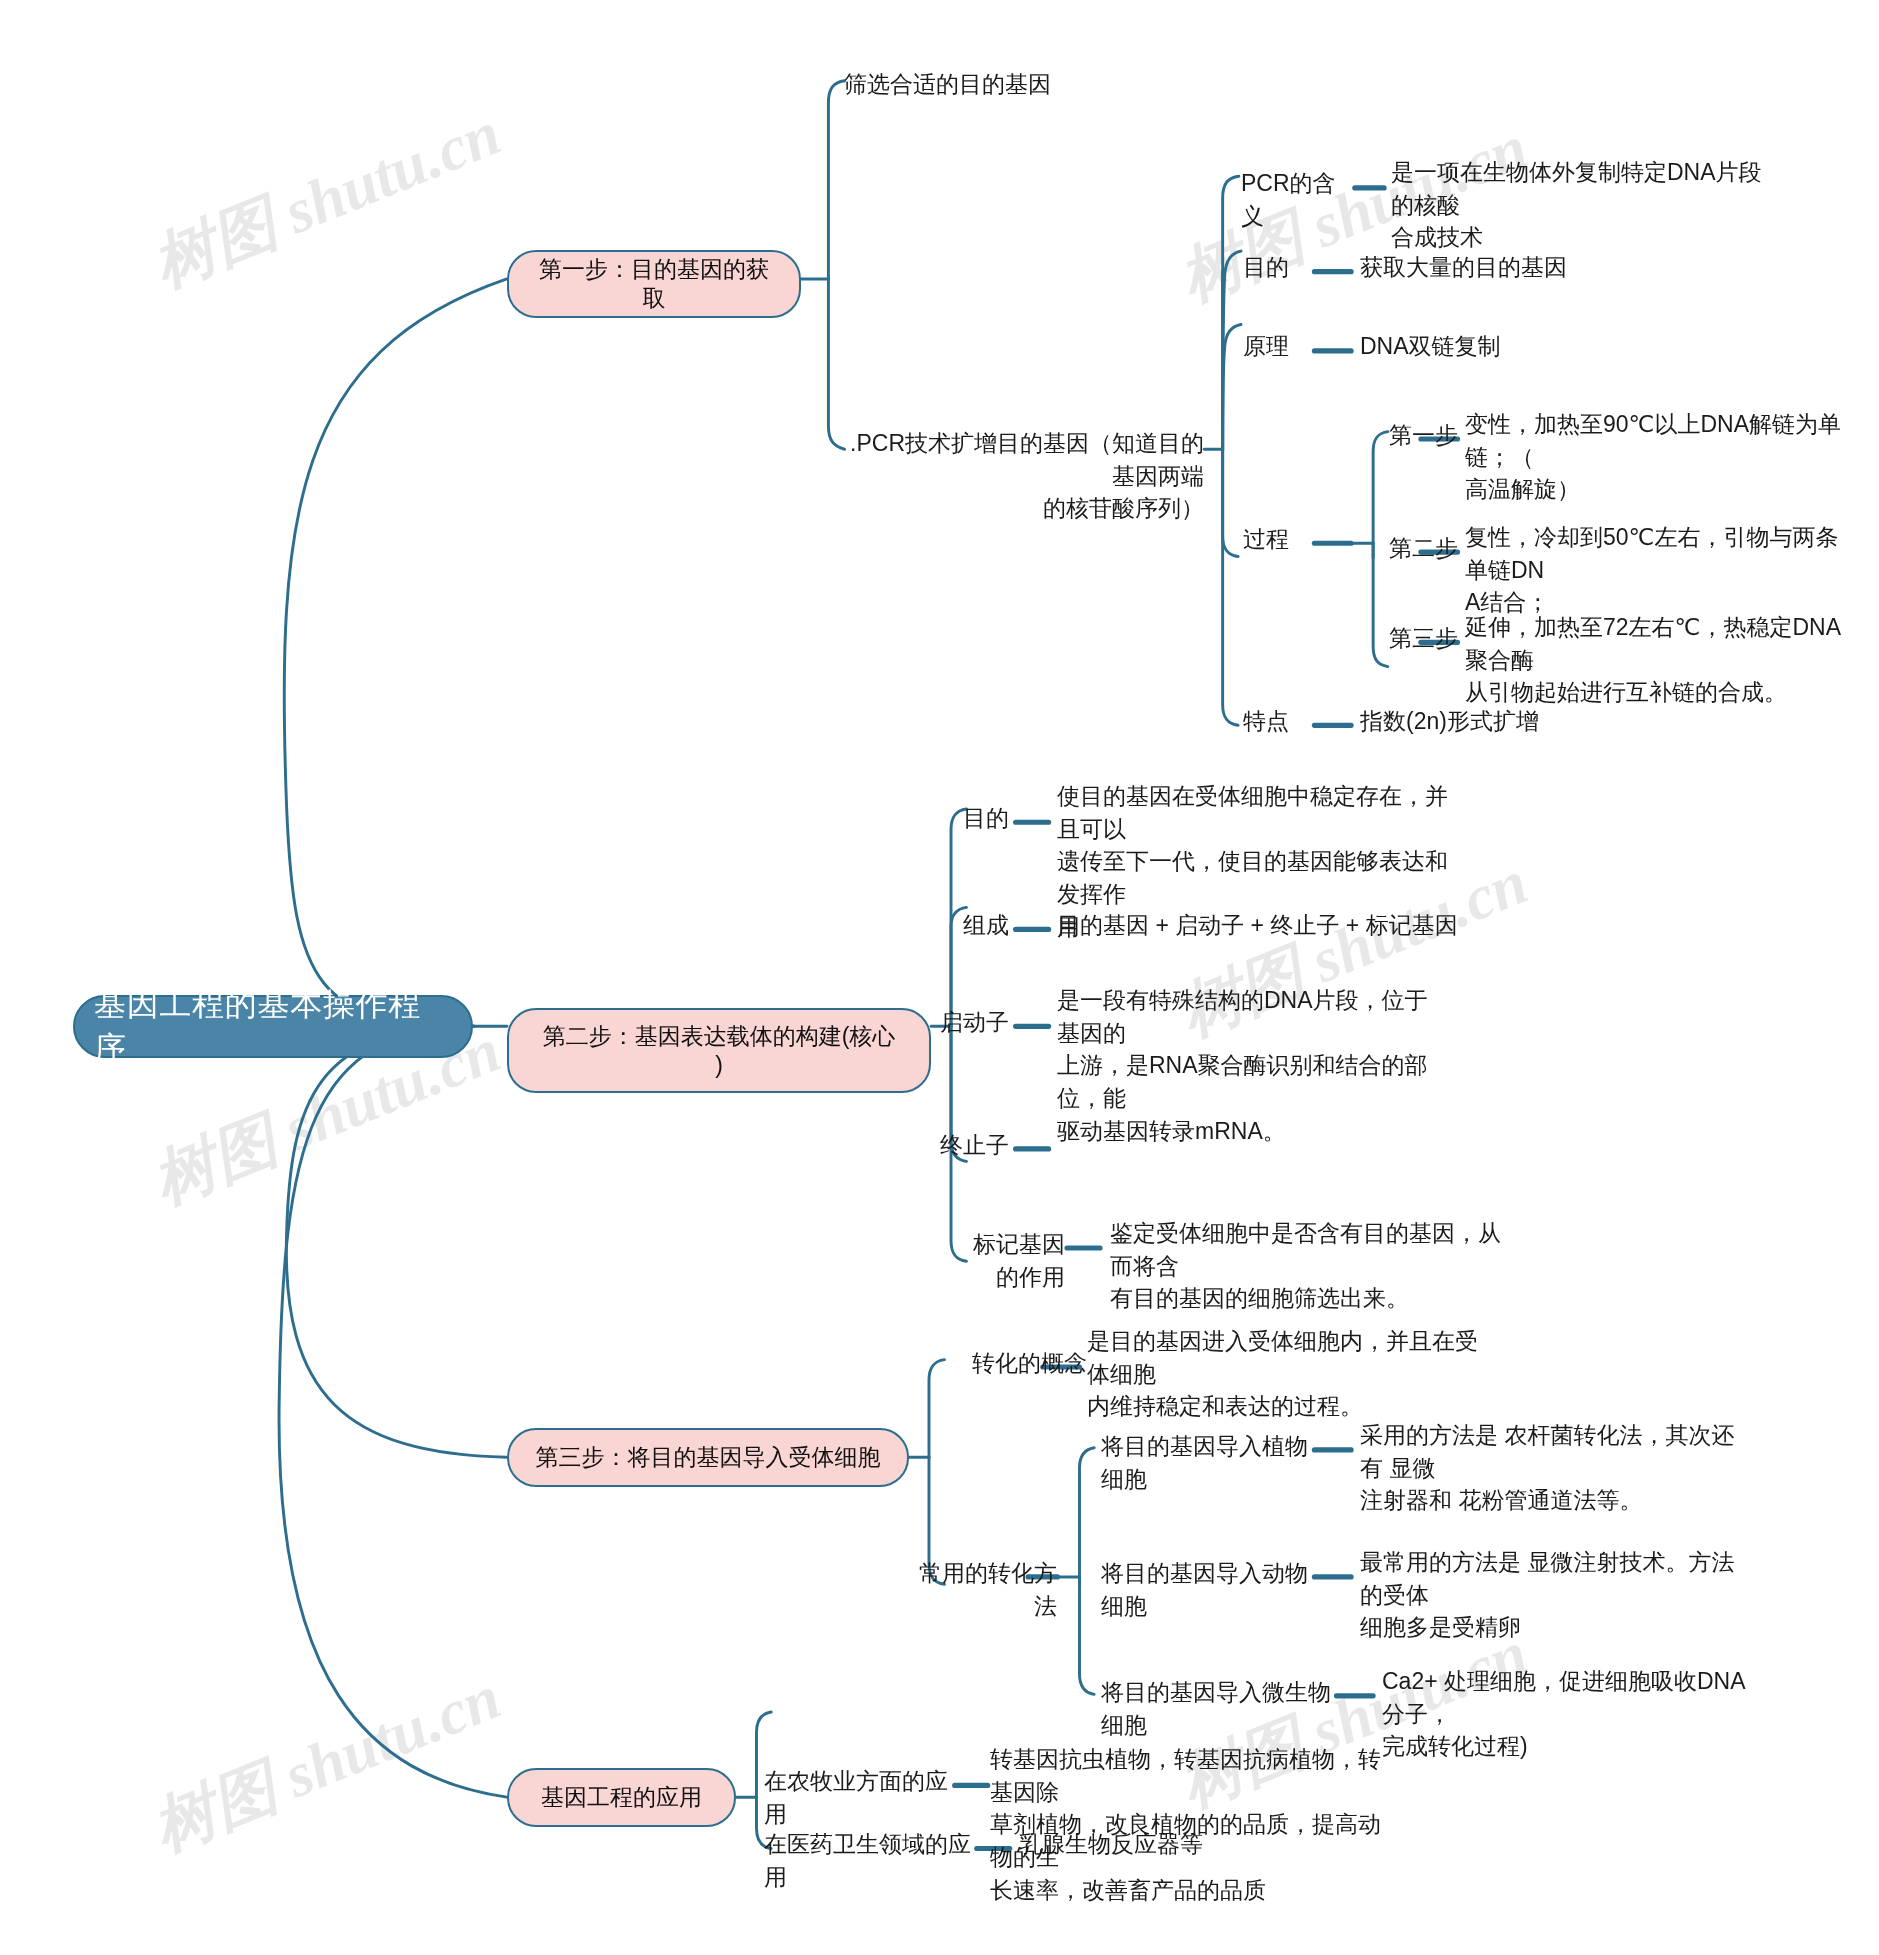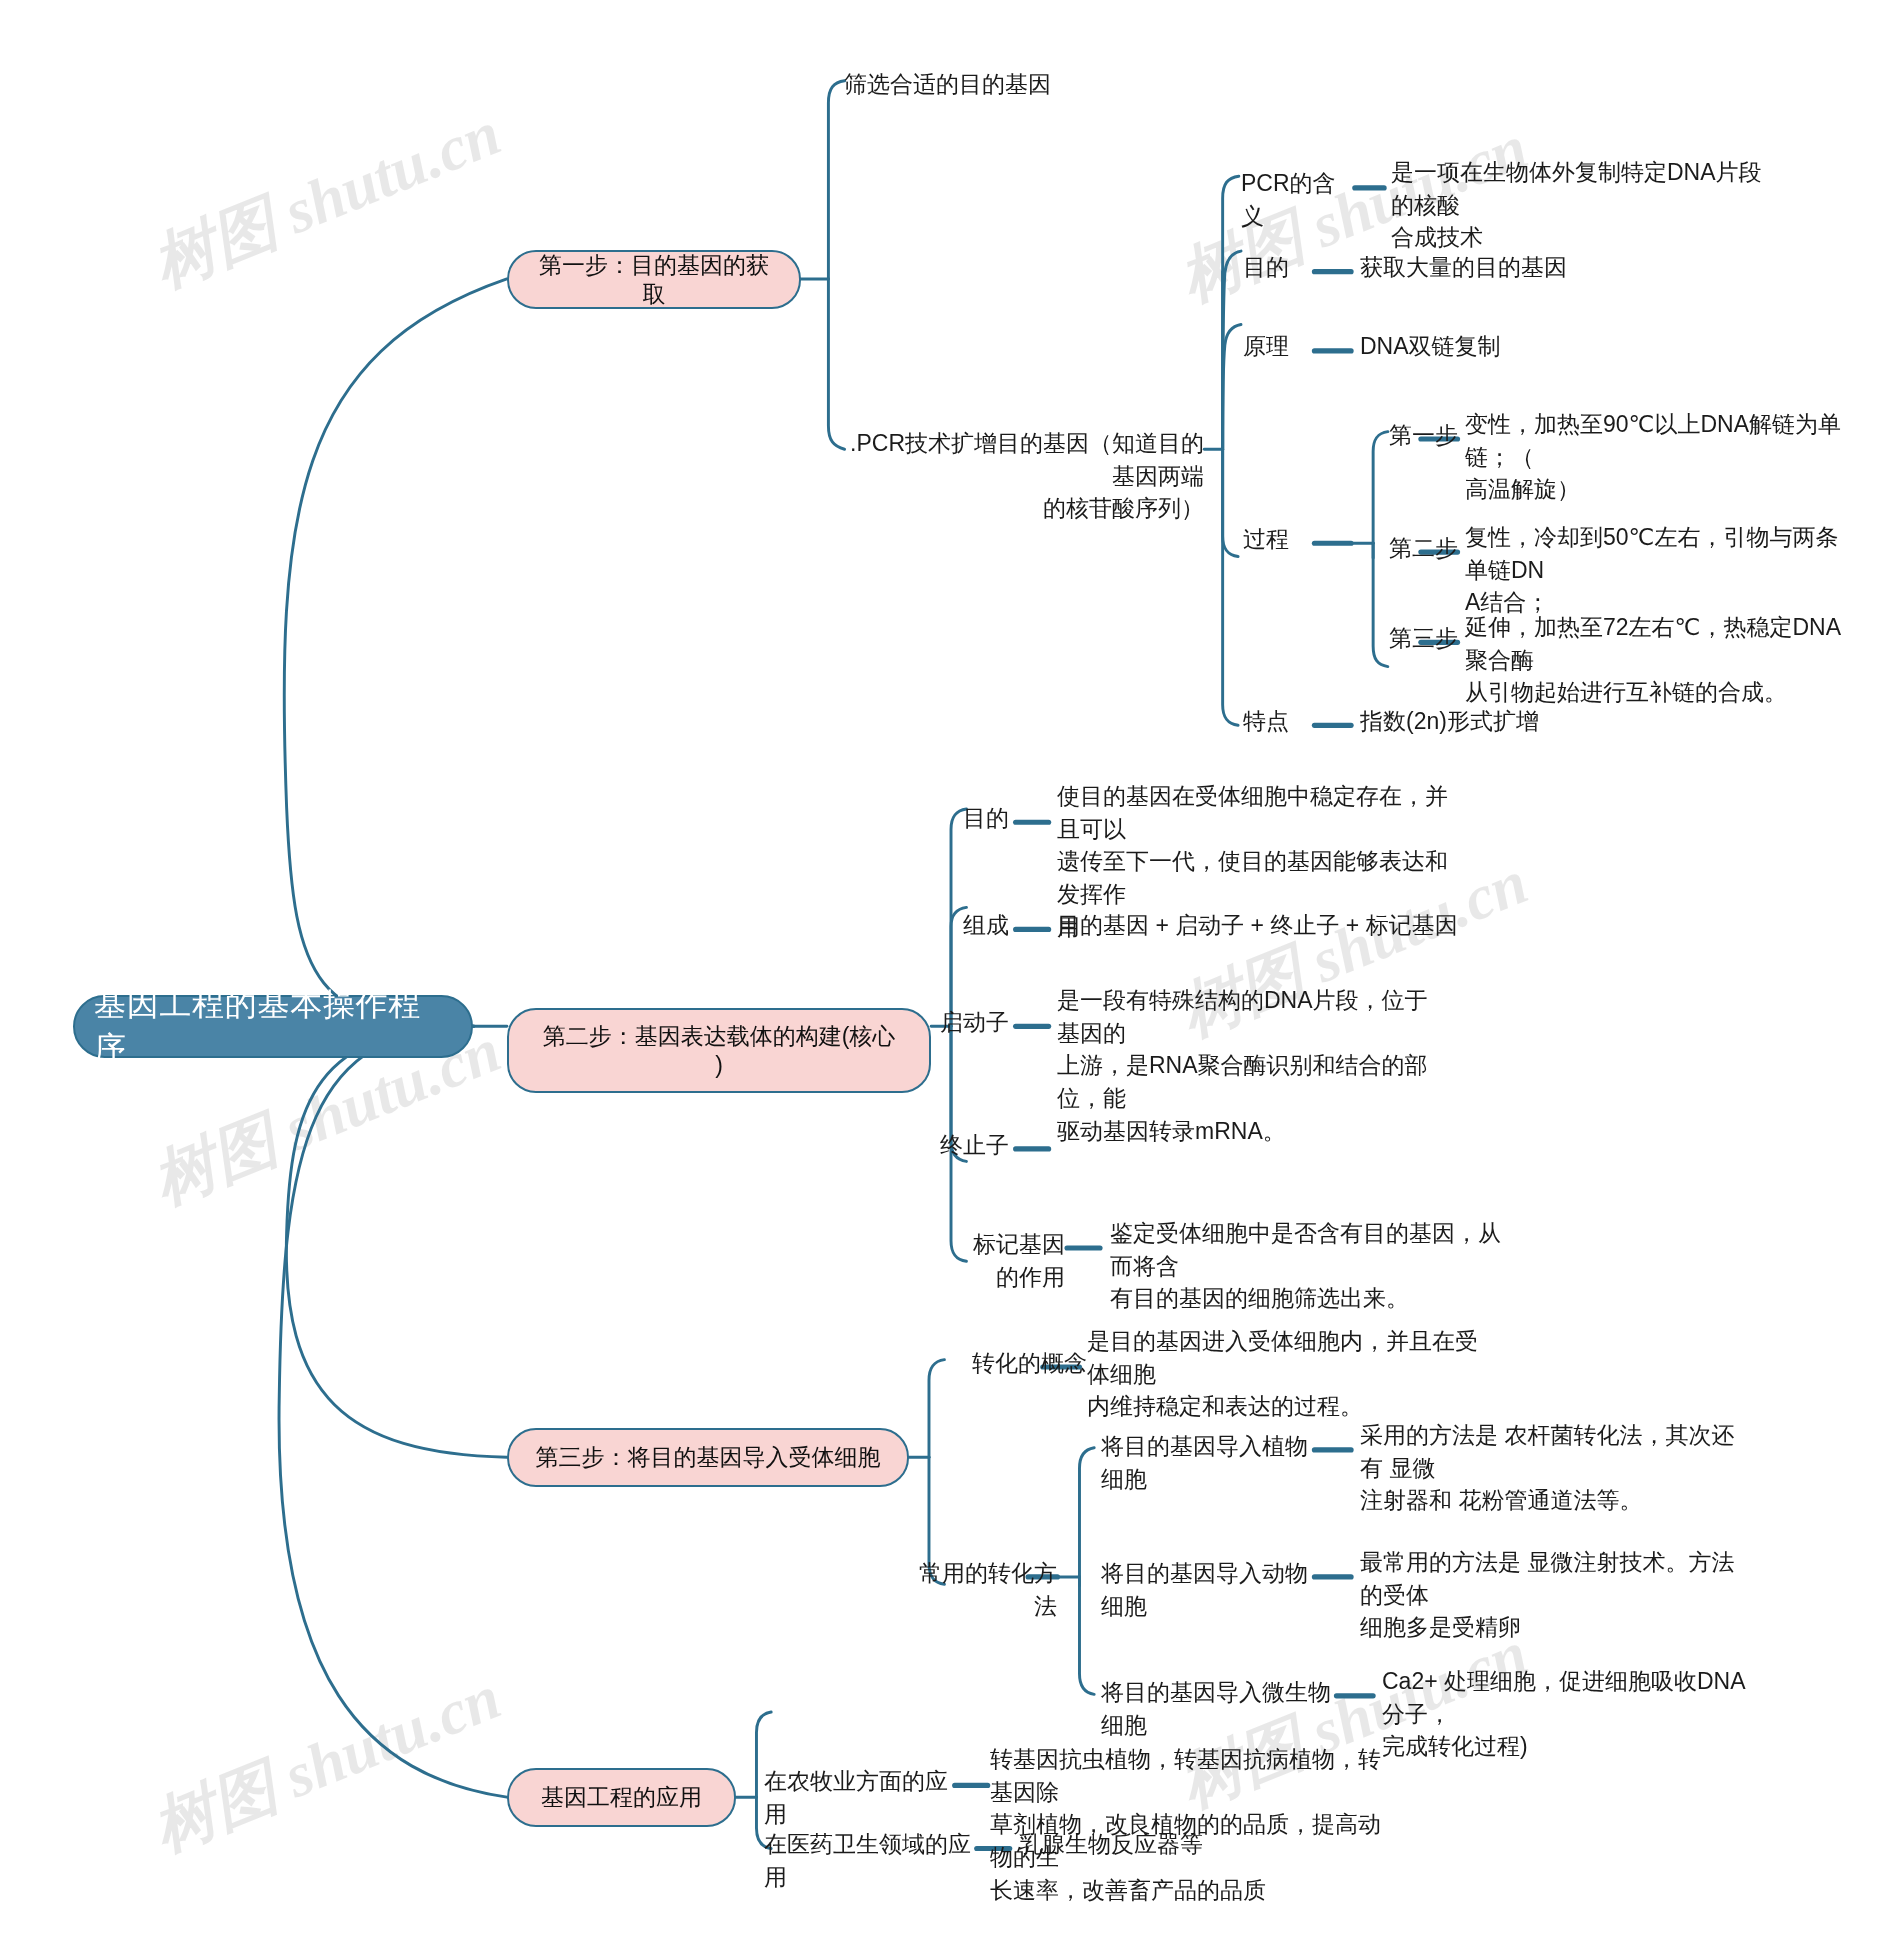--- a/index.html
+++ b/index.html
@@ -206,21 +206,21 @@
     <g stroke-width="7">
       <line x1="1300" y1="2432" x2="1345" y2="2432"></line>
       <line x1="1330" y1="2518" x2="1375" y2="2518"></line>
     </g>
   </svg>
 
   <div class="node root-node" style="left:73px; top:995px; width:400px; height:63px;">
     <span>基因工程的基本操作程序</span>
   </div>
 
-  <div class="node branch-node" style="left:507px; top:250px; width:294px; height:59px;">
+  <div class="node branch-node" style="left:507px; top:250px; width:294px; height:68px;">
     <span>第一步：目的基因的获取</span>
   </div>
 
   <div class="node branch-node" style="left:507px; top:1008px; width:424px; height:85px; white-space:pre-line;">
     <span>第二步：基因表达载体的构建(核心
 )</span>
   </div>
 
   <div class="node branch-node" style="left:507px; top:1428px; width:402px; height:59px;">
     <span>第三步：将目的基因导入受体细胞</span>

